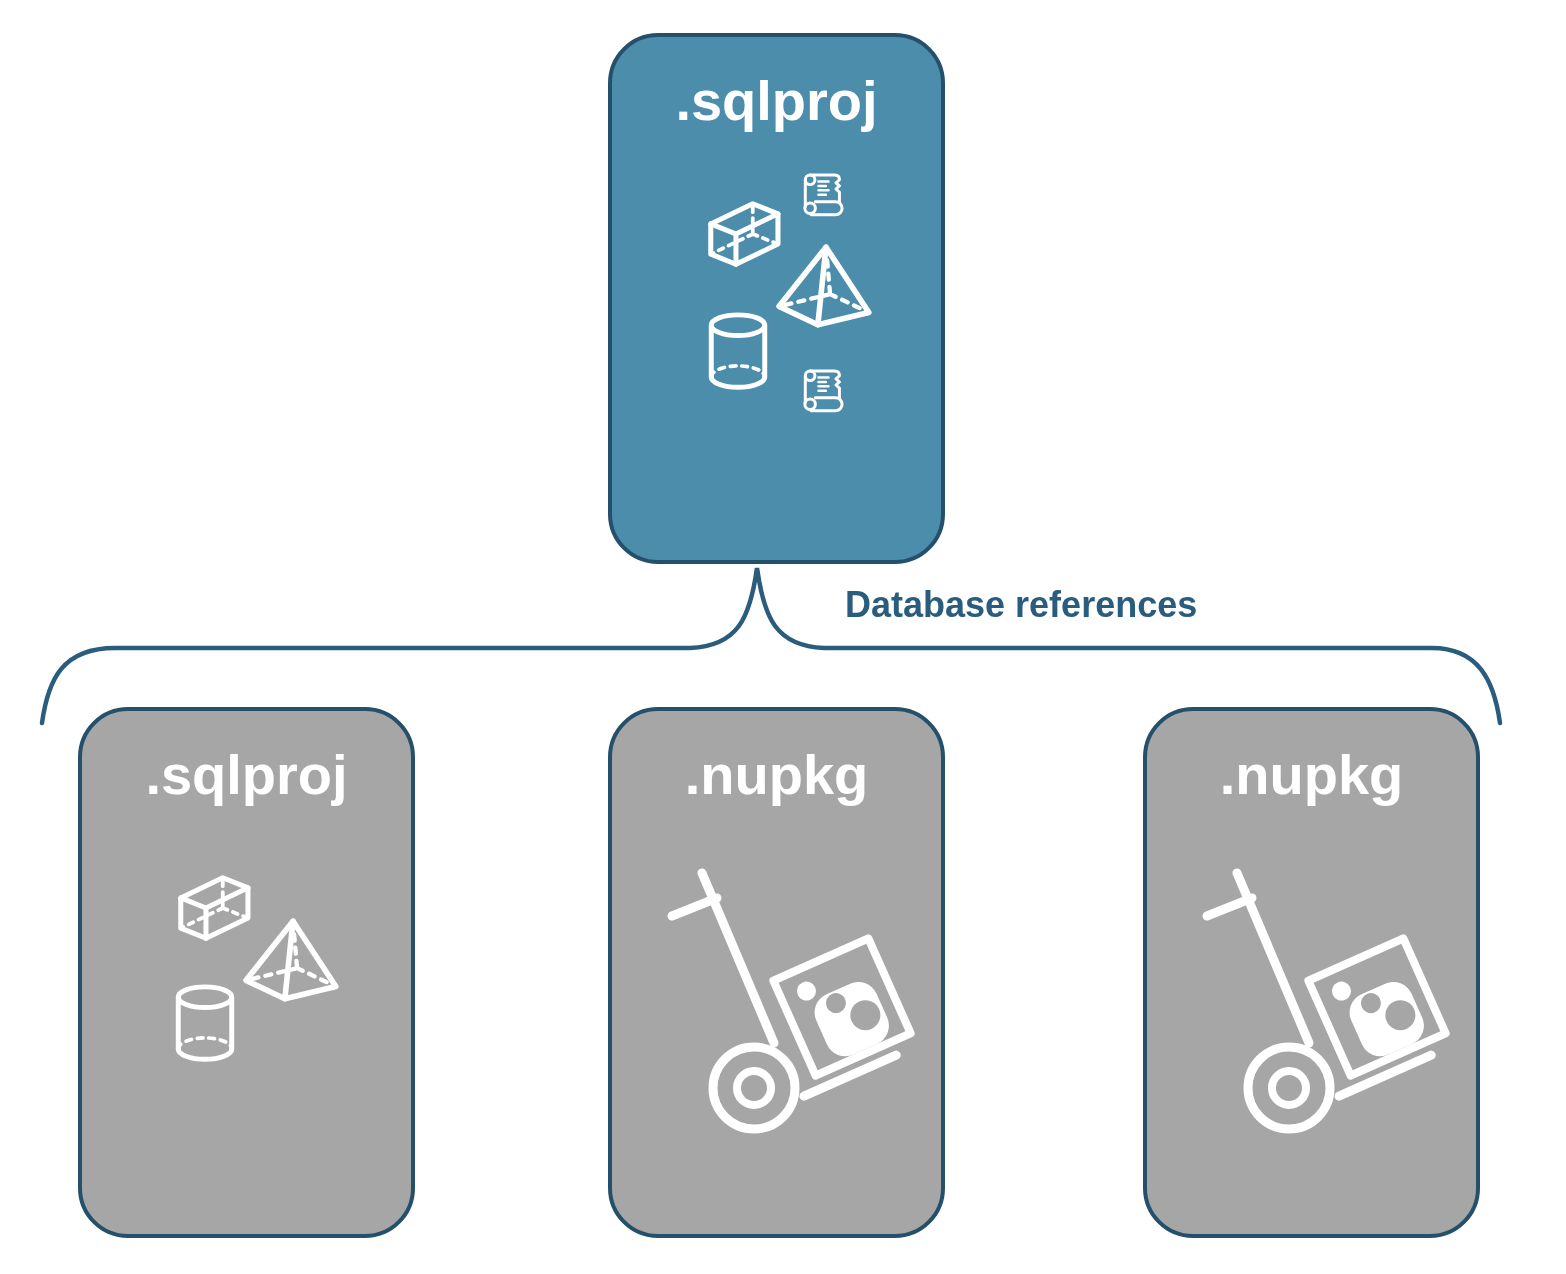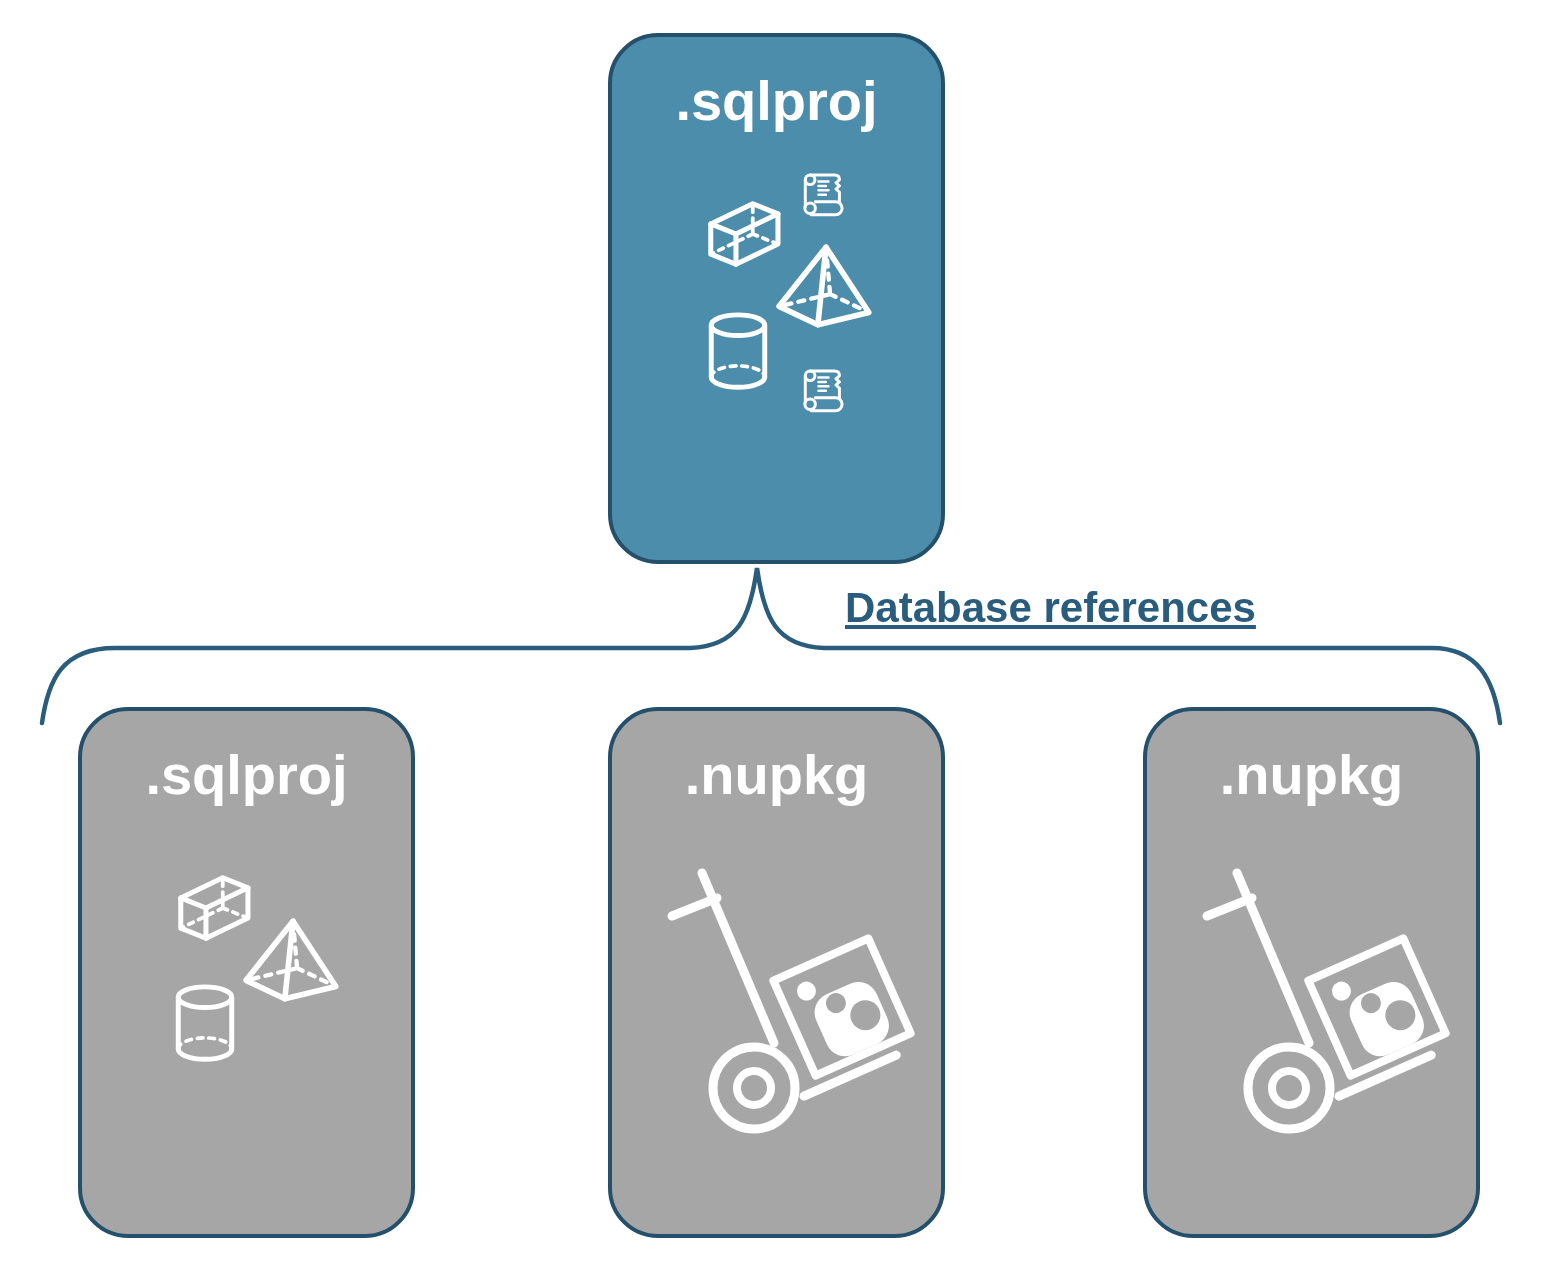--- a/index.html
+++ b/index.html
@@ -30,25 +30,24 @@
     letter-spacing:0px;
   }
   .icon{position:absolute;}
   .connector{
     position:absolute;left:0;top:0;
     pointer-events:none;
   }
   .edge-label{
     position:absolute;
     left:845px;top:584px;
-    font-size:42px;
+    font-size:36px;
     font-weight:700;
     color:#2A5C7D;
     white-space:nowrap;
-    text-decoration:underline;
   }
 </style>
 </head>
 <body>
 
 <div class="stage">
 
   <div class="card parent" style="left:608px;top:33px;">
     <div class="card-title">.sqlproj</div>
 

